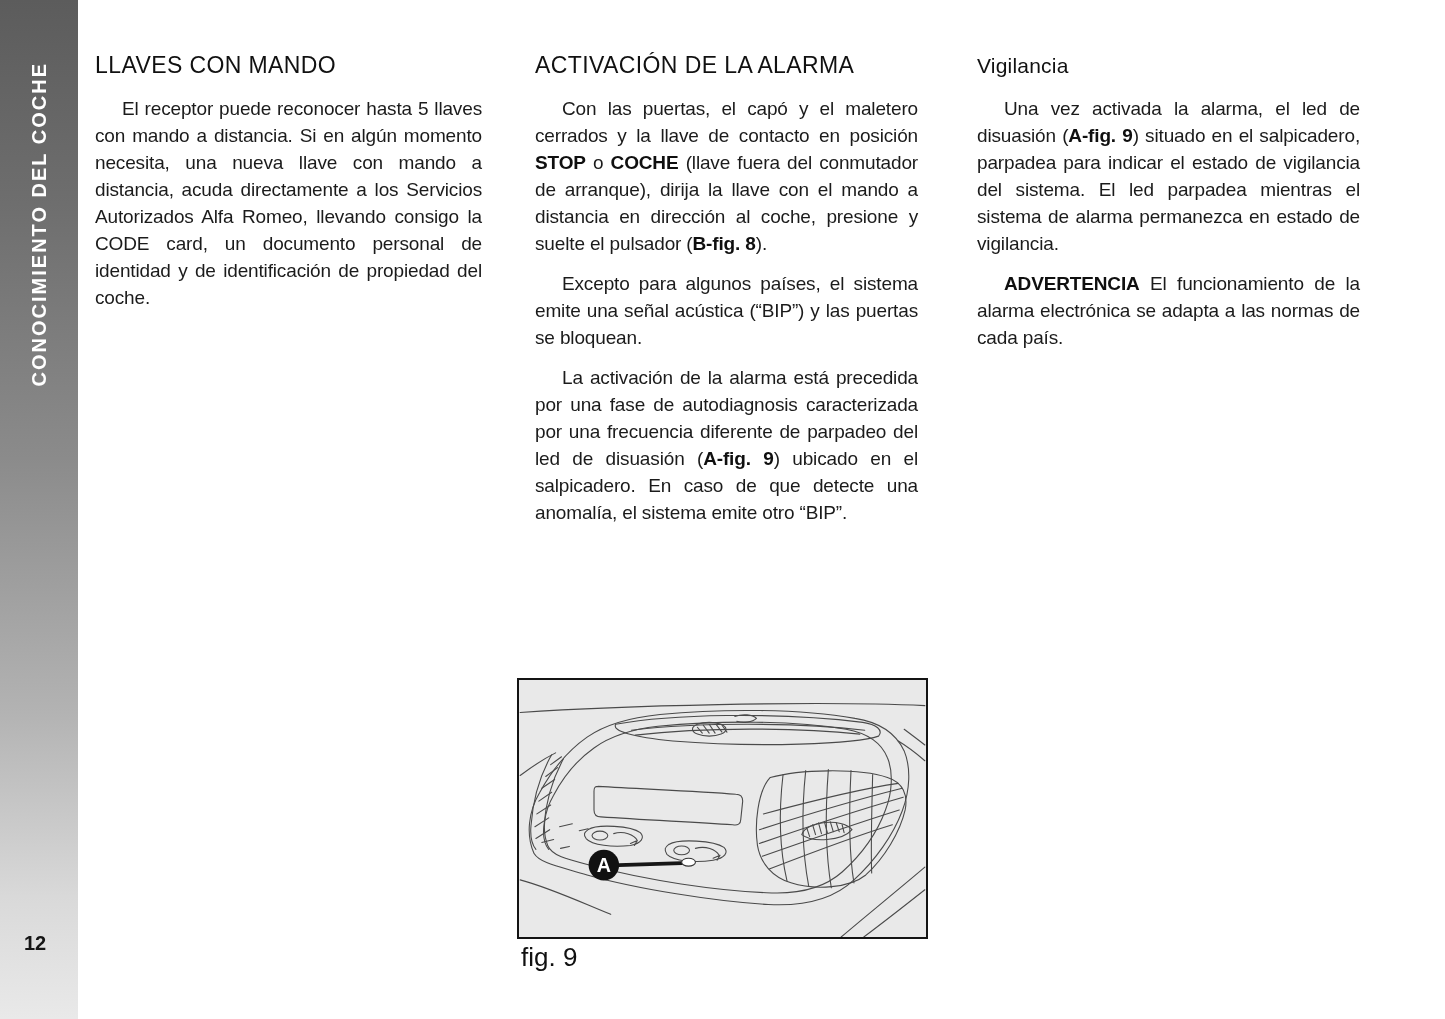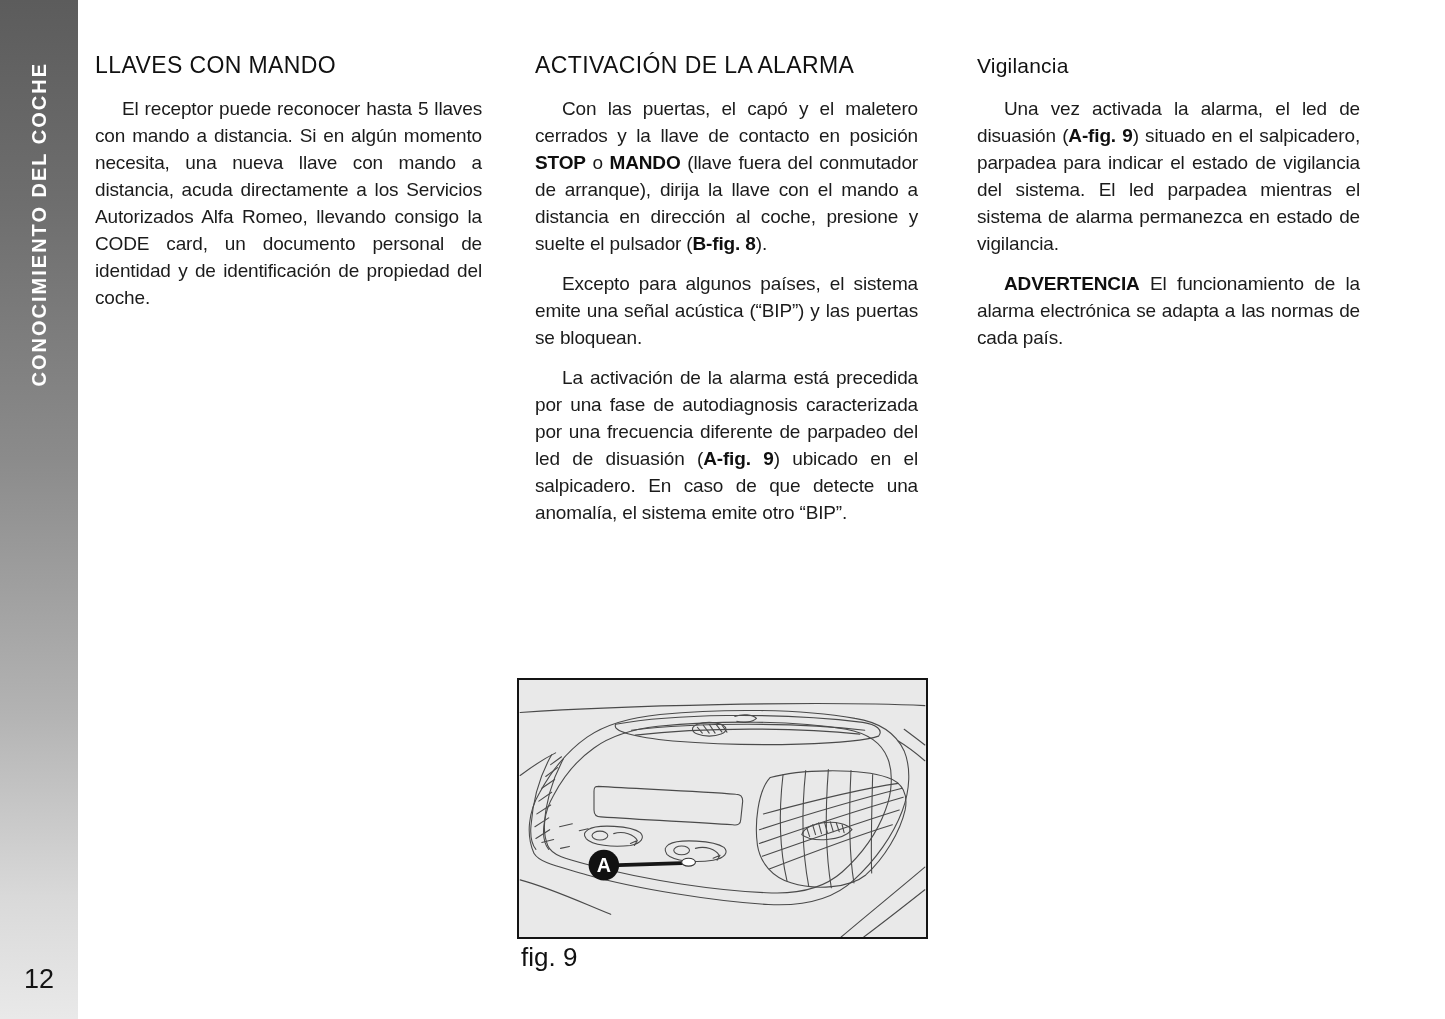--- a/index.html
+++ b/index.html
@@ -17,21 +17,21 @@
     position:absolute;left:0;top:52px;width:78px;height:345px;
     display:flex;align-items:center;justify-content:center;
   }
   .sidebar-label{
     writing-mode:vertical-rl;transform:rotate(180deg);
     color:#ffffff;font-weight:bold;font-size:20px;letter-spacing:2px;
     white-space:nowrap;
   }
   .page-number{
     position:absolute;left:24px;top:932px;
-    font-size:27px;font-weight:normal;color:#151515;margin-top:32px;
+    font-size:20px;font-weight:bold;color:#151515;
   }
   
   .col{position:absolute;top:50px;}
   .col1{left:95px;width:387px;}
   .col2{left:535px;width:383px;}
   .col3{left:977px;width:383px;}
   .heading{
     font-weight:normal;font-size:23px;line-height:31px;
     letter-spacing:.4px;color:#111;margin:0 0 14px 0;
   }
@@ -71,21 +71,21 @@
   <h2 class="heading">
     <span>LLAVES CON MANDO</span><br>
   </h2>
   <p>El receptor puede reconocer hasta 5 llaves con mando a distancia. Si en algún momento necesita, una nueva llave con mando a distancia, acuda directamente a los Servicios Autorizados Alfa Romeo, llevando consigo la CODE card, un documento personal de identidad y de identificación de propiedad del coche.</p>
 </div>
 
 <div class="col col2">
   <h2 class="heading">
     <span>ACTIVACIÓN DE LA ALARMA</span>
   </h2>
-  <p>Con las puertas, el capó y el maletero cerrados y la llave de contacto en posición <b>STOP</b> o <b>MANDO</b> (llave fuera del conmutador de arranque), dirija la llave con el mando a distancia en dirección al coche, presione y suelte el pulsador (<b>B-fig. 8</b>).</p>
+  <p>Con las puertas, el capó y el maletero cerrados y la llave de contacto en posición <b>STOP</b> o <b>COCHE</b> (llave fuera del conmutador de arranque), dirija la llave con el mando a distancia en dirección al coche, presione y suelte el pulsador (<b>B-fig. 8</b>).</p>
   <p>Excepto para algunos países, el sistema emite una señal acústica (“BIP”) y las puertas se bloquean.</p>
   <p>La activación de la alarma está precedida por una fase de autodiagnosis caracterizada por una frecuencia diferente de parpadeo del led de disuasión (<b>A-fig. 9</b>) ubicado en el salpicadero. En caso de que detecte una anomalía, el sistema emite otro “BIP”.</p>
 </div>
 
 <div class="col col3">
   <h2 class="heading sub">
     <span>Vigilancia</span>
   </h2>
   <p>Una vez activada la alarma, el led de disuasión (<b>A-fig. 9</b>) situado en el salpicadero, parpadea para indicar el estado de vigilancia del sistema. El led parpadea mientras el sistema de alarma permanezca en estado de vigilancia.</p>
   <p><b>ADVERTENCIA</b> El funcionamiento de la alarma electrónica se adapta a las normas de cada país.</p>

